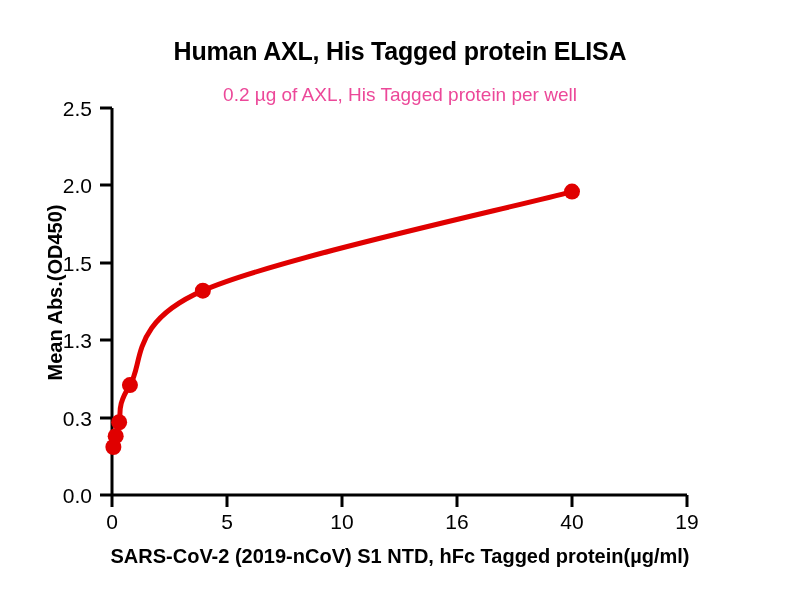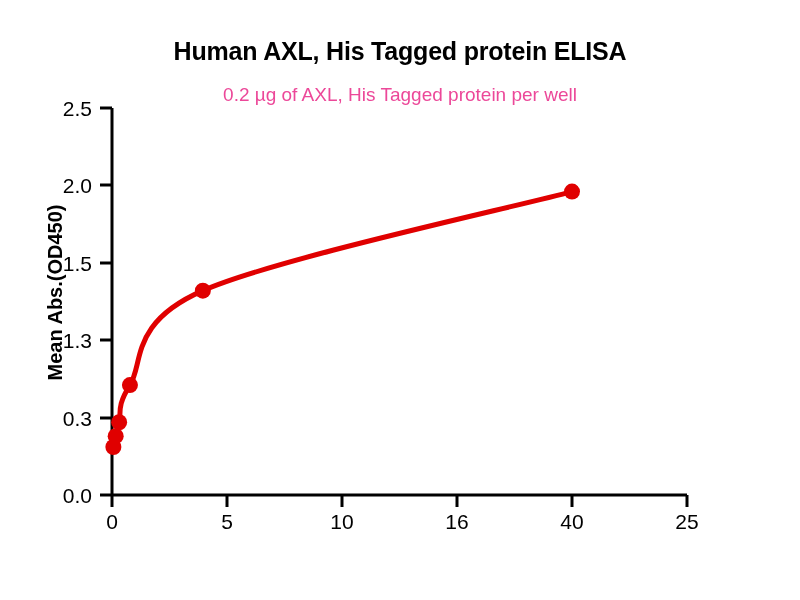--- a/index.html
+++ b/index.html
@@ -45,34 +45,35 @@
 </style>
 </head>
 <body>
 
 <div id="chart-root">
 
   <div class="title">Human AXL, His Tagged protein ELISA</div>
   <div class="subtitle">0.2 µg of AXL, His Tagged protein per well</div>
 
   <div class="ylabel">Mean Abs.(OD450)</div>
+  <div class="xlabel">SARS-CoV-2 (2019-nCoV) S1 NTD, hFc Tagged protein(µg/ml)</div>
 
   <div class="ytick-label" style="left:40px;top:87px;">2.5</div>
   <div class="ytick-label" style="left:40px;top:164px;">2.0</div>
   <div class="ytick-label" style="left:40px;top:242px;">1.5</div>
   <div class="ytick-label" style="left:40px;top:319px;">1.3</div>
   <div class="ytick-label" style="left:40px;top:397px;">0.3</div>
   <div class="ytick-label" style="left:40px;top:474px;">0.0</div>
 
   <div class="xtick-label" style="left:82px;top:500px;">0</div>
   <div class="xtick-label" style="left:197px;top:500px;">5</div>
   <div class="xtick-label" style="left:312px;top:500px;">10</div>
   <div class="xtick-label" style="left:427px;top:500px;">16</div>
   <div class="xtick-label" style="left:542px;top:500px;">40</div>
-  <div class="xtick-label" style="left:657px;top:500px;">25</div>
+  <div class="xtick-label" style="left:657px;top:500px;">19</div>
 
   <svg width="800" height="600">
 
     <g>
       <line x1="112" y1="97" x2="112" y2="484" stroke="#000000" stroke-width="3"></line>
       <g stroke="#000000" stroke-width="3">
         <line x1="100" y1="97" x2="112" y2="97"></line>
         <line x1="100" y1="174" x2="112" y2="174"></line>
         <line x1="100" y1="252" x2="112" y2="252"></line>
         <line x1="100" y1="329" x2="112" y2="329"></line>

